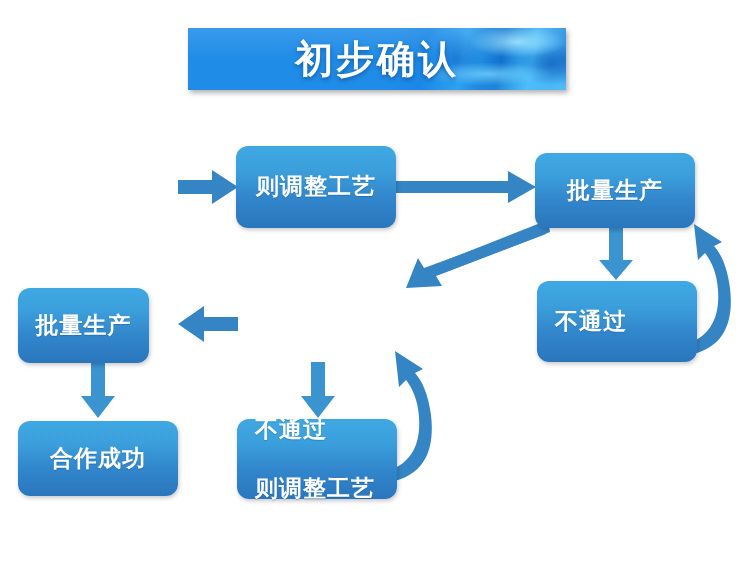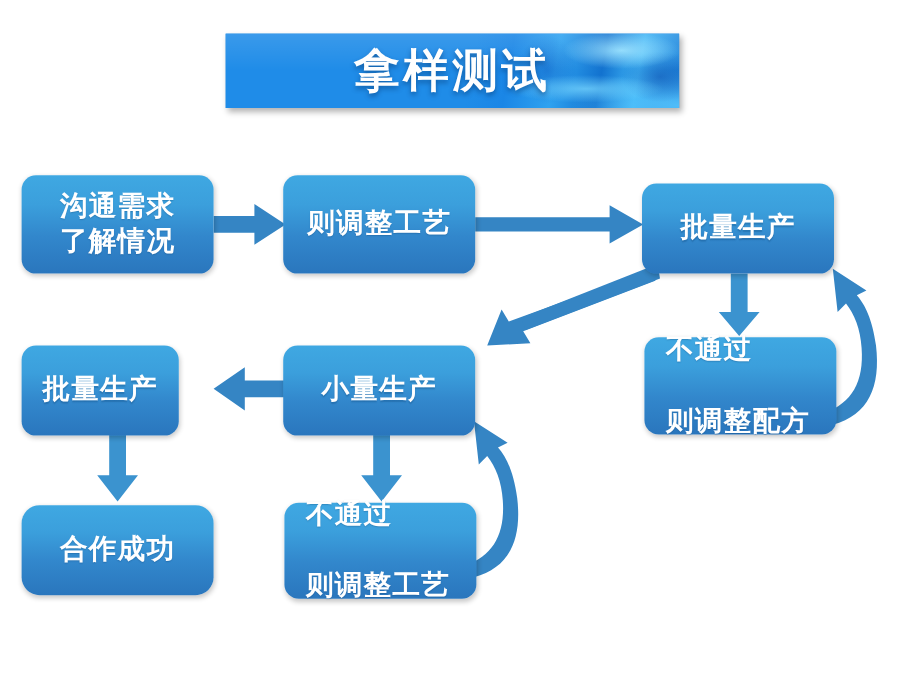--- a/index.html
+++ b/index.html
@@ -86,21 +86,21 @@
   .arrow svg { display: block; overflow: visible; }
 </style>
 </head>
 <body>
 
 <div id="canvas">
 
   <div id="title-banner">
     <div class="water"></div>
     <div class="gloss"></div>
-    <div id="title-text">拿样测试</div>
+    <div id="title-text">初步确认</div>
   </div>
 
   <div class="arrow" style="left:178px; top:170px;">
     <svg width="62" height="36" viewBox="0 0 62 36">
       <polygon points="0,10 34,10 34,0 60,17 34,34 34,24 0,24" fill="#3585c4"></polygon>
     </svg>
   </div>
 
   <div class="arrow" style="left:396px; top:170px;">
     <svg width="142" height="36" viewBox="0 0 142 36">
@@ -154,47 +154,39 @@
     <svg width="62" height="140" viewBox="0 0 62 140">
       <path d="M 10 136
                C 40 128, 50 104, 46 70
                C 43 48, 37 36, 30 28
                L 38 24 L 10 6 L 14 42 L 21 35
                C 28 44, 33 56, 34 72
                C 36 100, 26 118, 3 126 Z" fill="#3585c4"></path>
     </svg>
   </div>
 
-  <div class="fbox center" style="left:18px; top:146px; width:160px; height:82px;">
-    <span class="line">沟通需求</span>
-    <span class="line">了解情况</span>
-  </div>
 
   <div class="fbox center" style="left:236px; top:146px; width:160px; height:82px;">
     <span class="line">则调整工艺</span>
   </div>
 
   <div class="fbox center" style="left:535px; top:153px; width:160px; height:75px;">
     <span class="line">批量生产</span>
   </div>
 
   <div class="fbox left" style="left:537px; top:281px; width:160px; height:81px;">
     <span class="line">不通过</span>
-    <span class="line">则调整配方</span>
   </div>
 
   <div class="fbox center" style="left:18px; top:288px; width:131px; height:75px;">
     <span class="line">批量生产</span>
   </div>
 
-  <div class="fbox center" style="left:236px; top:288px; width:160px; height:75px;">
-    <span class="line">小量生产</span>
-  </div>
 
-  <div class="fbox center" style="left:18px; top:421px; width:160px; height:75px;border-radius:15px;">
+  <div class="fbox center" style="left:18px; top:421px; width:160px; height:75px;">
     <span class="line">合作成功</span>
   </div>
 
   <div class="fbox left" style="left:237px; top:419px; width:160px; height:80px;">
     <span class="line">不通过</span>
     <span class="line">则调整工艺</span>
   </div>
 
 </div>
 

